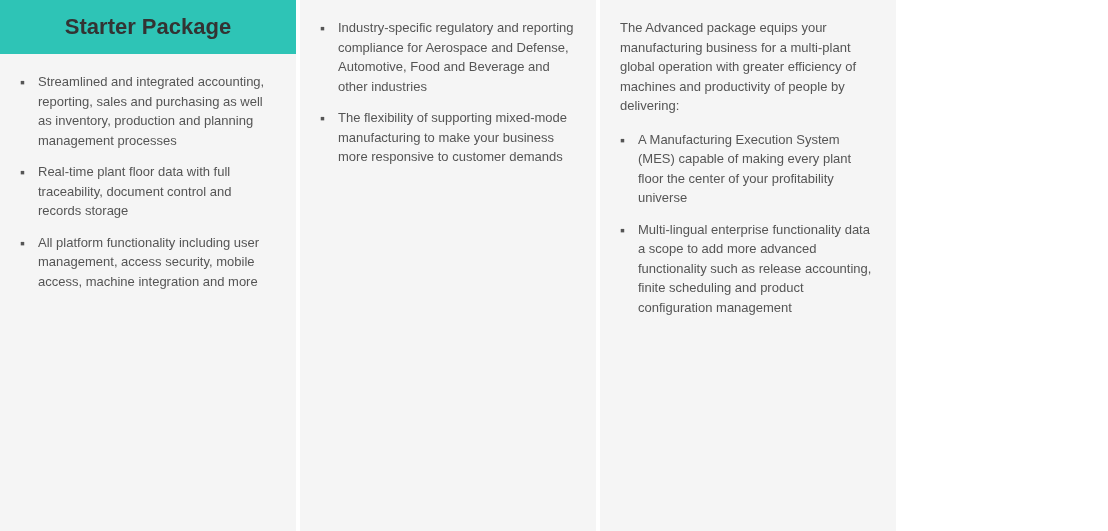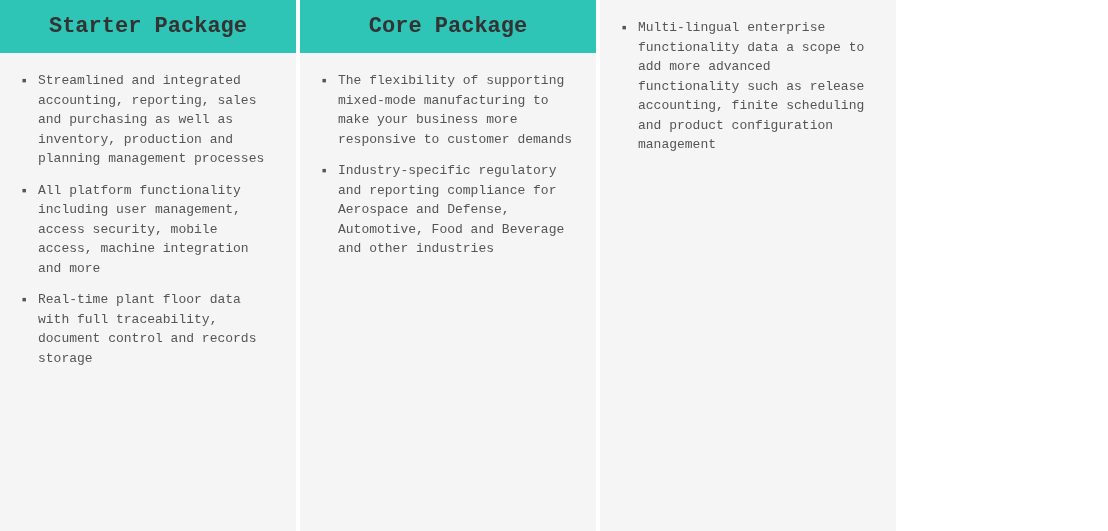--- a/index.html
+++ b/index.html
@@ -11,21 +11,20 @@
     body {
       font-family: Arial, sans-serif;
       background: #fff;
       width: 1108px;
     }
 
     .packages-container {
       display: flex;
       width: 896px;
       min-height: 531px;
-      font-family: Liberation Mono, monospace;
     }
 
     .package-col {
       flex: 1;
       display: flex;
       flex-direction: column;
     }
 
     .package-header {
       background-color: #2ec4b6;
@@ -86,38 +85,37 @@
 
 <div class="packages-container">
 
 <div class="package-col">
       <div class="package-header">
         <h2>Starter Package</h2>
       </div>
       <div class="package-body">
         <ul>
           <li>Streamlined and integrated accounting, reporting, sales and purchasing as well as inventory, production and planning management processes</li>
+          <li>Real-time plant floor data with full traceability, document control and records storage</li>
           <li>All platform functionality including user management, access security, mobile access, machine integration and more</li>
-          <li>Real-time plant floor data with full traceability, document control and records storage</li>
-        </ul>
-      </div>
-    </div>
-    <div class="col-divider"></div>
-    <div class="package-col">
-      <div class="package-header">
-        <h2>Core Package</h2>
-      </div>
-      <div class="package-body">
-        <ul>
-          <li>The flexibility of supporting mixed-mode manufacturing to make your business more responsive to customer demands</li>
-          <li>Industry-specific regulatory and reporting compliance for Aerospace and Defense, Automotive, Food and Beverage and other industries</li>
         </ul>
       </div>
     </div>
     <div class="col-divider"></div>
     <div class="package-col">
       <div class="package-body">
         <ul>
+          <li>Industry-specific regulatory and reporting compliance for Aerospace and Defense, Automotive, Food and Beverage and other industries</li>
+          <li>The flexibility of supporting mixed-mode manufacturing to make your business more responsive to customer demands</li>
+        </ul>
+      </div>
+    </div>
+    <div class="col-divider"></div>
+    <div class="package-col">
+      <div class="package-body">
+        <p>The Advanced package equips your manufacturing business for a multi-plant global operation with greater efficiency of machines and productivity of people by delivering:</p>
+        <ul>
+          <li>A Manufacturing Execution System (MES) capable of making every plant floor the center of your profitability universe</li>
           <li>Multi-lingual enterprise functionality data a scope to add more advanced functionality such as release accounting, finite scheduling and product configuration management</li>
         </ul>
       </div>
     </div>
   </div>
 
 </body></html>

